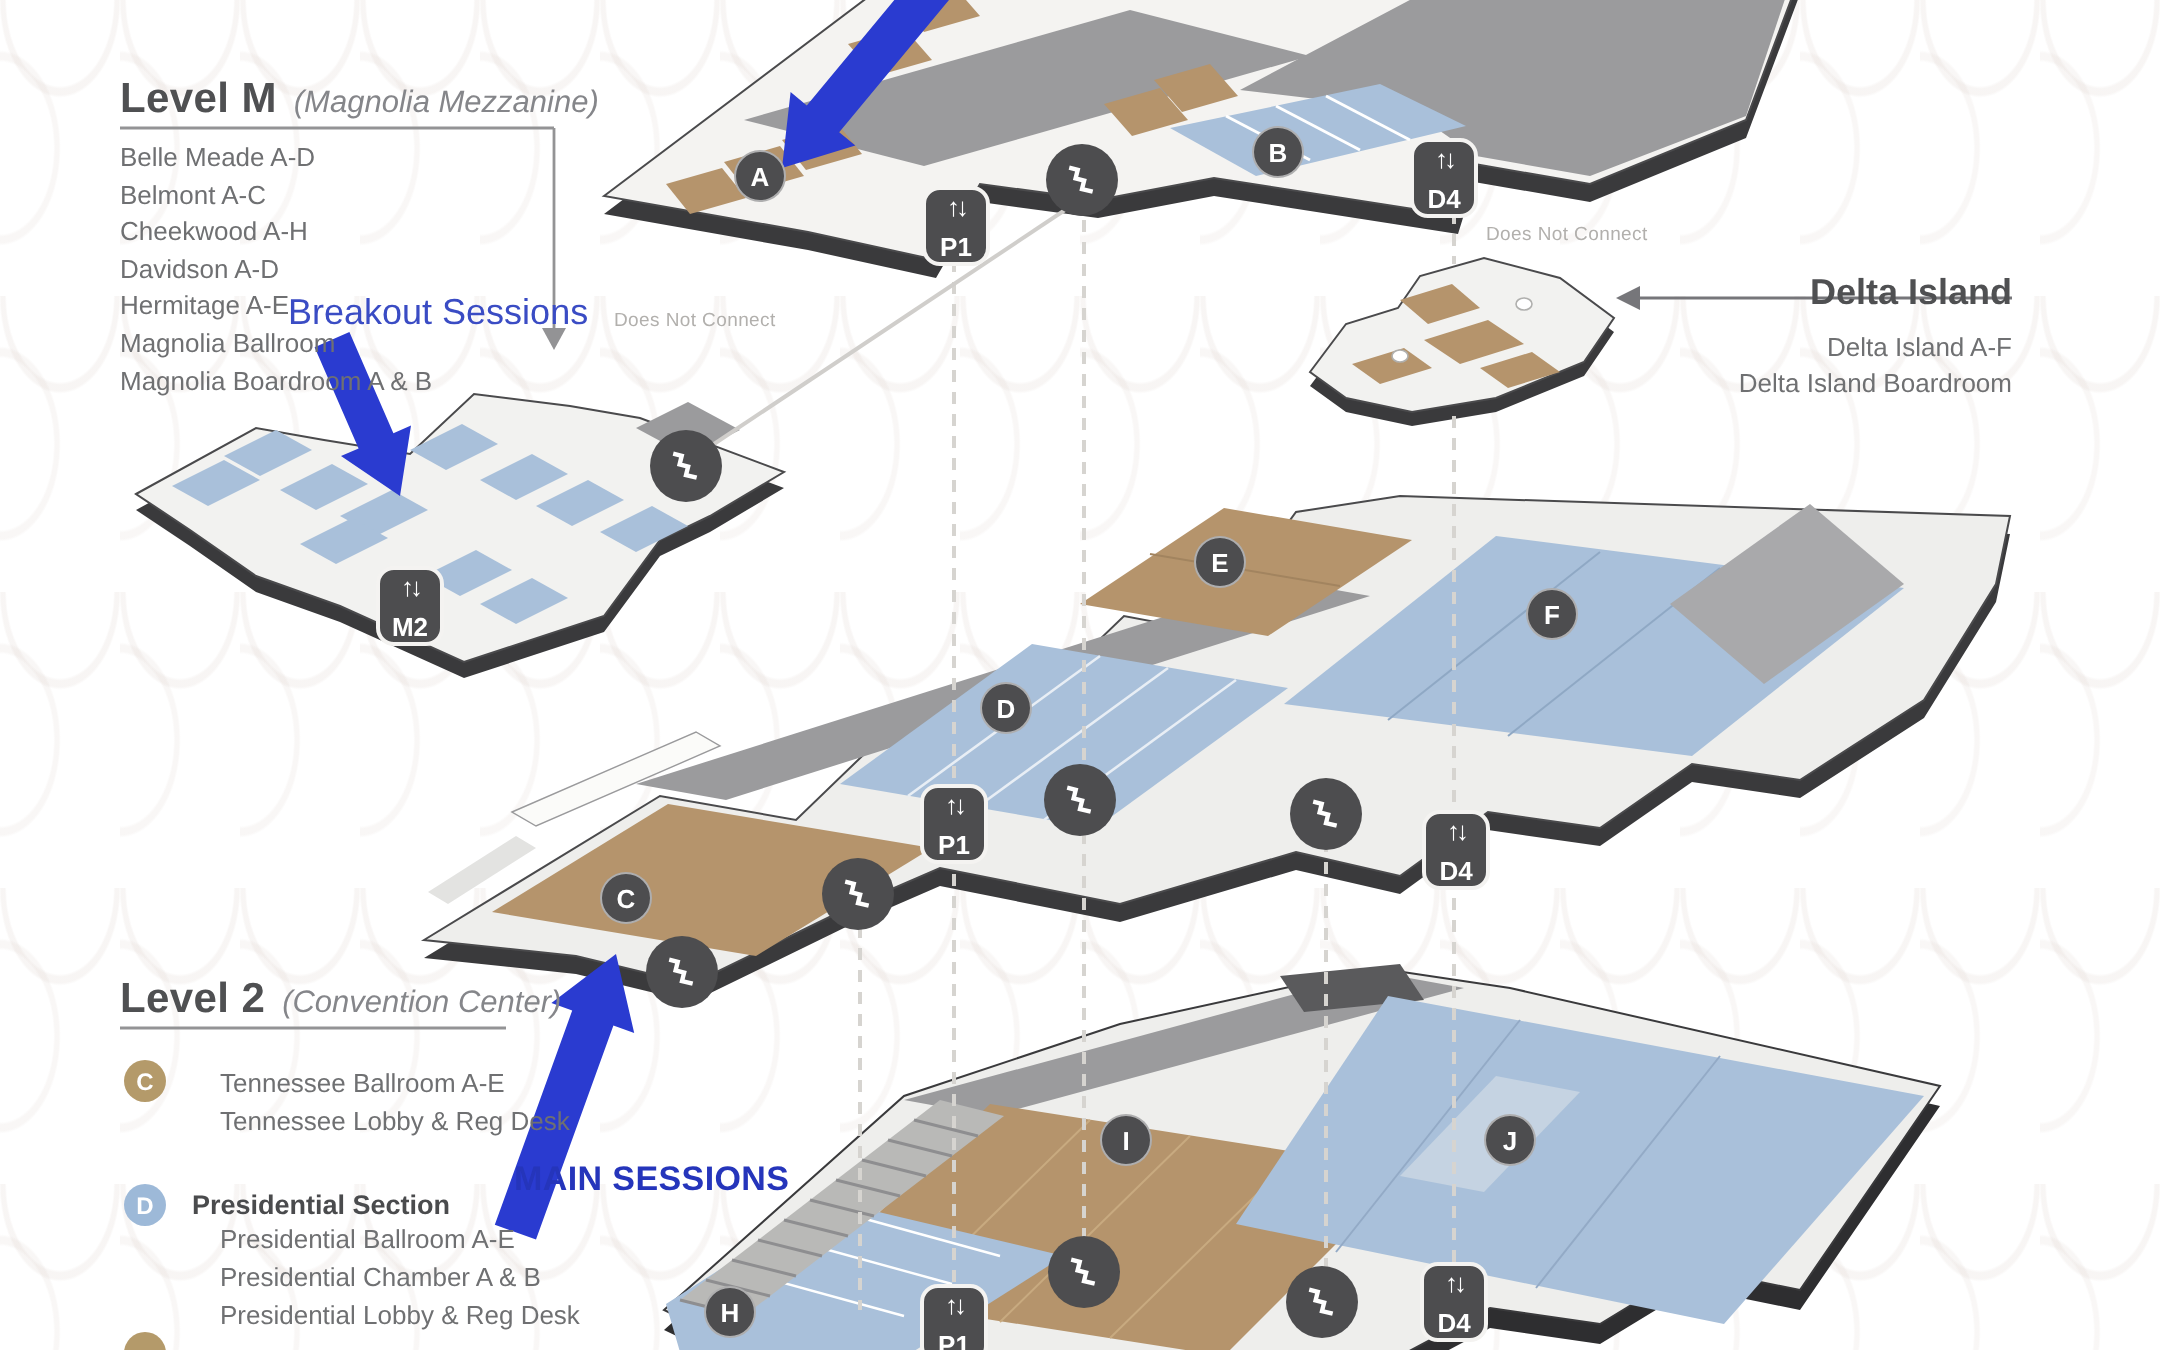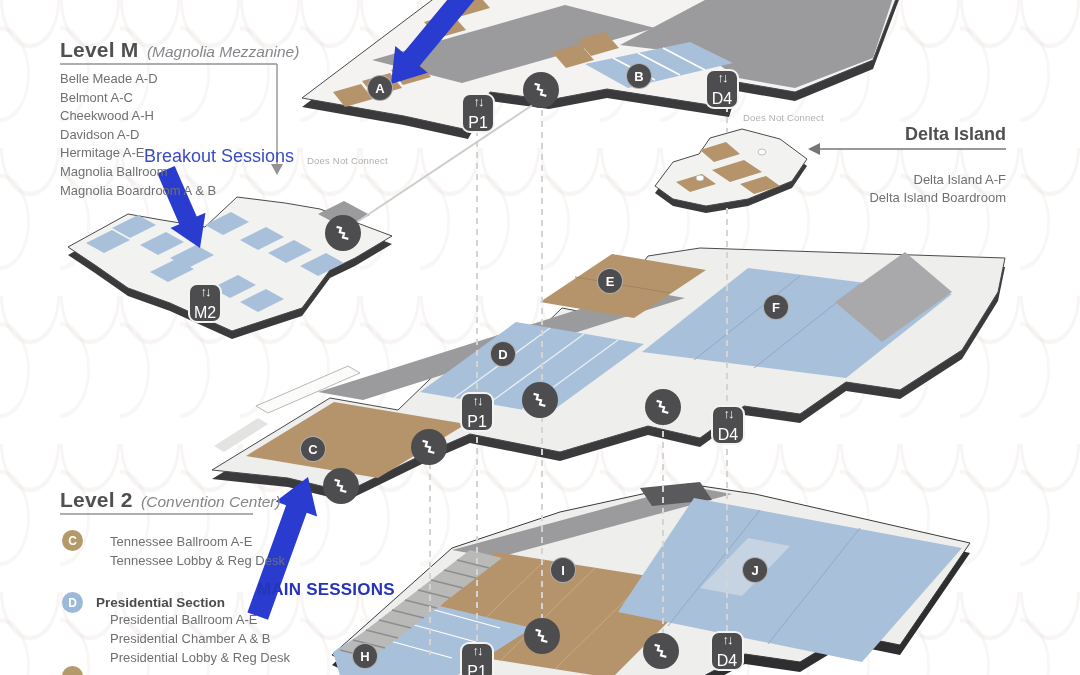--- a/index.html
+++ b/index.html
@@ -32,21 +32,21 @@
   
   .mk{position:absolute;width:26px;height:26px;border-radius:50%;background:#4d4d4f;color:#fff;
     font-size:13px;font-weight:bold;display:flex;align-items:center;justify-content:center;
     transform:translate(-50%,-50%);border:1px solid rgba(255,255,255,.55);box-sizing:border-box;}
   .stair{position:absolute;width:36px;height:36px;border-radius:50%;background:#4d4d4f;
     display:flex;align-items:center;justify-content:center;transform:translate(-50%,-50%);}
   .elev{position:absolute;width:34px;height:40px;border-radius:9px;background:#4d4d4f;border:2px solid #f4f3f1;
     box-sizing:border-box;display:flex;flex-direction:column;align-items:center;justify-content:center;
     transform:translate(-50%,-50%);color:#fff;line-height:1;}
   .elev .glyph{font-size:13px;font-weight:bold;letter-spacing:-2px;}
-  .elev .lbl{font-size:16px;font-weight:normal;margin-top:7px;letter-spacing:0;}
+  .elev .lbl{font-size:13px;font-weight:bold;margin-top:7px;letter-spacing:0;}
   .partial-circle{position:absolute;width:21px;height:21px;border-radius:50%;background:#b49a6a;}
 </style>
 </head>
 <body>
 
 <div class="stage">
 
   <svg class="layer" width="1080" height="675" viewBox="0 0 1080 675">
     <defs>
       <polygon id="fTop" points="302,98 448,-12 900,-12 873,60 795,92 737,82 729,108 607,89 549,100 490,92 468,130 404,116"></polygon>
@@ -197,23 +197,23 @@
       <li>Magnolia Ballroom</li>
       <li>Magnolia Boardroom A &amp; B</li>
     </ul>
   </div>
 
   <div class="ov note-blue" style="left:144px;top:146px">Breakout Sessions</div>
 
   <div class="ov dnc" style="left:307px;top:155px">Does Not Connect</div>
   <div class="ov dnc" style="left:743px;top:112px">Does Not Connect</div>
 
-  <div class="ov right" style="right:74px;top:124px;text-align:right">
+  <div class="ov right" style="right:74px;top:136px;text-align:right">
     <div class="delta-title">Delta Island</div>
-    <ul class="rooms" style="margin-top:26px;line-height:18px">
+    <ul class="rooms" style="margin-top:8px;line-height:18px">
       <li>Delta Island A-F</li>
       <li>Delta Island Boardroom</li>
     </ul>
   </div>
 
   <div class="ov" style="left:60px;top:488px">
     <div class="legend-title">
       <span class="lt">Level 2</span>
       <span class="ls">(Convention Center)</span>
     </div>

